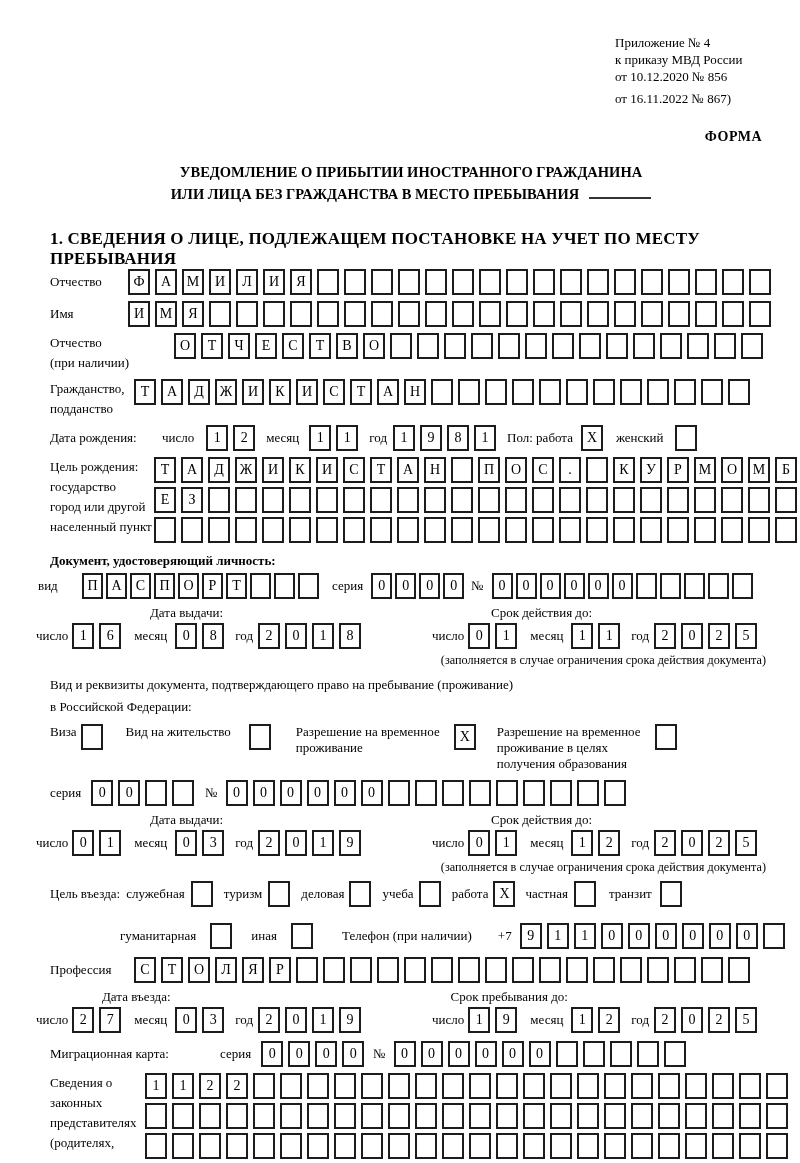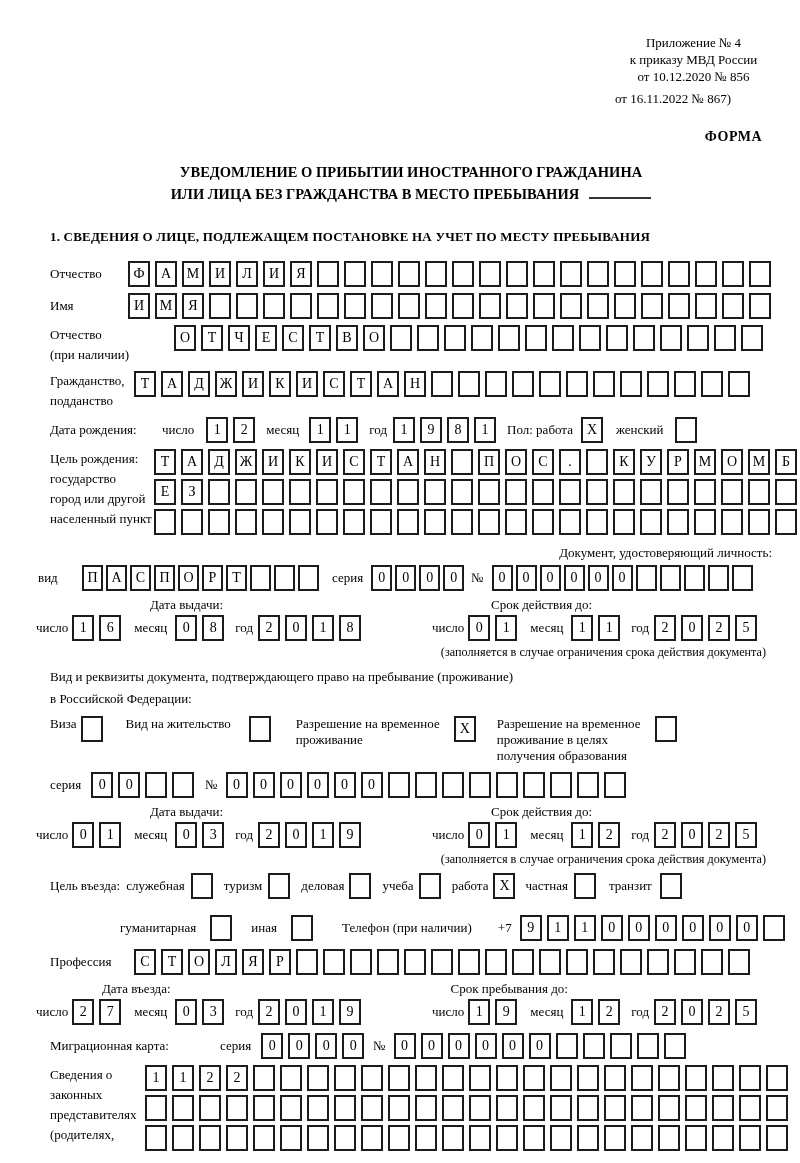--- a/index.html
+++ b/index.html
@@ -1,34 +1,34 @@
 <!DOCTYPE html>
 <html><head>
 <meta charset="utf-8">
 <style>
   html,body{margin:0;padding:0;background:#fff;}
   body{width:800px;height:1163px;color:#000;font-family:"Liberation Serif",serif;font-size:13px;overflow:hidden;}
   .page{padding:34px 28px 0 50px;box-sizing:border-box;}
   
-  .appendix{margin-left:565px;line-height:17px;text-align:center;}
+  .appendix{margin-left:565px;line-height:17px;}
   .amendment{margin-left:565px;line-height:17px;margin-top:5px;}
   .forma{font-weight:bold;text-align:right;padding-right:10px;margin-top:22px;font-size:14px;letter-spacing:.5px;}
   .title{text-align:center;font-weight:bold;font-size:14.5px;line-height:22px;margin-top:16px;}
   .title-underline{display:inline-block;width:62px;border-bottom:2px solid #333;height:14px;margin-left:10px;}
-  .section-heading{font-weight:bold;font-size:13px;margin-top:24px;margin-bottom:16px;letter-spacing:.2px;}
+  .section-heading{font-weight:bold;font-size:17px;margin-top:24px;letter-spacing:.2px;}
   
   .row{display:flex;align-items:center;margin-bottom:6px;}
   .cells{display:inline-flex;flex:none;}
   .cell{box-sizing:border-box;width:22px;height:26px;border:2px solid #1c1c1c;margin-right:5px;display:inline-flex;align-items:center;justify-content:center;font-size:14px;flex:none;background:#fff;}
   .tight .cell{width:21px;margin-right:3px;}
   .lbl{white-space:nowrap;}
   .labelcol{flex:none;line-height:20px;}
   .two-col{display:flex;margin-bottom:6px;}
   .boxstack .row{margin-bottom:4px;}
-  .center-bold{text-align:right;font-weight:normal;margin:2px 0 4px 0;}
+  .center-bold{text-align:left;font-weight:bold;margin:2px 0 4px 0;}
   .note{font-size:12.2px;text-align:right;padding-right:6px;margin-top:-2px;margin-bottom:6px;}
   .dates-head{margin-bottom:2px;margin-top:4px;}
   .chk-label{line-height:16px;}
 </style>
 </head>
 <body>
 
 <div class="page">
 
   <div class="appendix">

